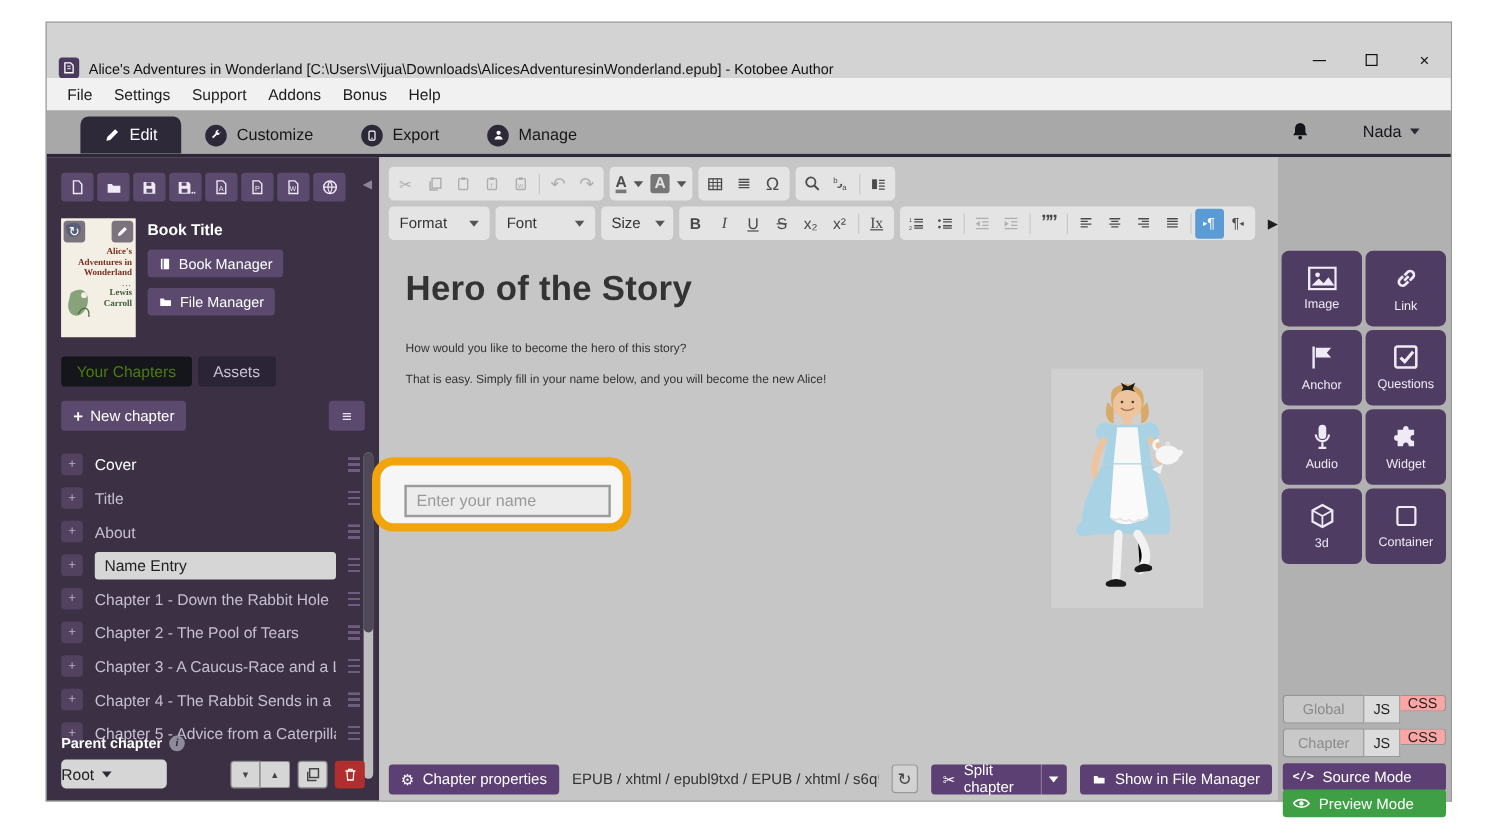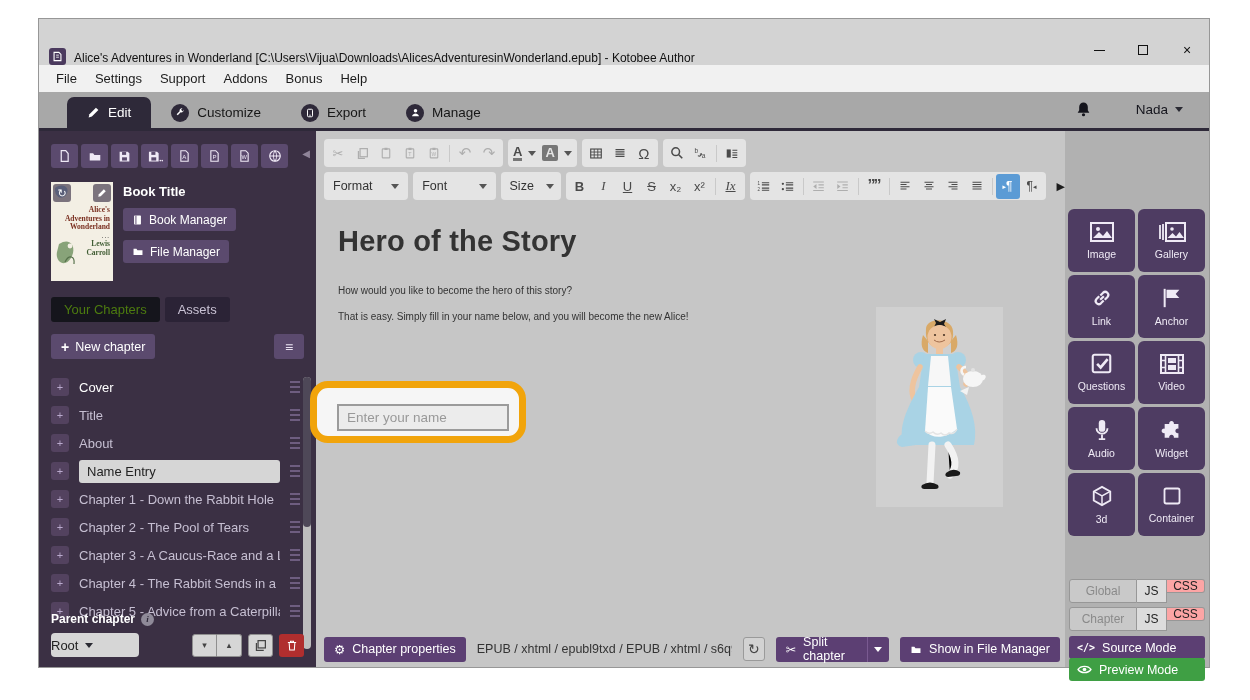--- a/index.html
+++ b/index.html
@@ -80,21 +80,21 @@
   .grp{display:flex;align-items:center;background:#e4e4e4;border-radius:4px;padding:1px 2px;height:28px;}
   .ib{min-width:24px;height:25px;display:flex;align-items:center;justify-content:center;color:#4a4a4a;font-size:13px;border-radius:3px;padding:0 3px;gap:1px;}
   .ib.dis{color:#aeaeae;}
   .ib.activeb{background:#5b9bd5;color:#fff;}
   .vdiv{width:1px;height:17px;background:#c9c9c9;margin:0 3px;}
   .dd{display:flex;align-items:center;justify-content:space-between;background:#e4e4e4;border-radius:4px;height:28px;padding:0 9px;font-size:12.5px;color:#333;}
   .ddc{width:0;height:0;border-left:4px solid transparent;border-right:4px solid transparent;border-top:5px solid #555;margin-left:12px;}
   .fmt{width:88px;} .fnt{width:86px;} .siz{width:60px;}
   .bold{font-weight:bold;} .ital{font-style:italic;font-family:"Liberation Serif",serif;}
   .undl{text-decoration:underline;} .strik{text-decoration:line-through;}
-  .rmf{font-style:italic;font-family:"Liberation Serif",serif;text-decoration:underline;}
+  .rmf{font-family:"Liberation Serif",serif;text-decoration:underline;}
   .more{color:#1d1d1d;font-size:11px;margin-left:6px;}
   .pilA{display:flex;align-items:center;gap:0;font-size:12px;}
   .tinytri{font-size:7px;line-height:1;}
   .content h1{margin:25px 0 0 22px;font-size:29px;color:#333;letter-spacing:.2px;}
   .content p{margin:0;padding:0;font-size:10px;color:#333;}
   .p1{margin:27px 0 0 22px !important;}
   .p2{margin:15px 0 0 22px !important;}
   .hilite{position:absolute;left:-6px;top:250px;width:216px;height:62px;border:7px solid #f1a40b;border-radius:18px;background:#f6f6f6;z-index:5;}
   .nameinput{position:absolute;left:20px;top:16px;width:172px;height:27px;border:2px solid #9b9b9b;background:#ececec;font-size:13.5px;padding:0 8px;color:#666;font-family:"Liberation Sans",sans-serif;}
   .nameinput::placeholder{color:#999;}
@@ -667,31 +667,20 @@
             <svg width="24" height="20" viewBox="0 0 24 20">
                 <rect x="1" y="1" width="22" height="18" fill="none" stroke="#efeaf5" stroke-width="2"></rect>
                 <circle cx="8" cy="7" r="2" fill="#efeaf5"></circle>
                 <path d="M3 16 l6-6 4 4 4-5 5 7z" fill="#efeaf5"></path>
               </svg>
             </span>
           <span>Image</span>
         </div>
         <div class="wcell">
           <span>
-            <svg width="28" height="20" viewBox="0 0 28 20">
-                <path d="M2 3v14M5 2v16" stroke="#efeaf5" stroke-width="1.8" fill="none"></path>
-                <rect x="8" y="1" width="19" height="18" fill="none" stroke="#efeaf5" stroke-width="2"></rect>
-                <circle cx="14" cy="7" r="1.8" fill="#efeaf5"></circle>
-                <path d="M9.5 16 l5-5 3.5 3.5 3.5-4.5 4.5 6z" fill="#efeaf5"></path>
-              </svg>
-            </span>
-          <span>Gallery</span>
-        </div>
-        <div class="wcell">
-          <span>
             <svg width="22" height="22" viewBox="0 0 24 24">
                 <path d="M10 14 L14 10" stroke="#efeaf5" stroke-width="2.4"></path>
                 <path d="M9 15 l-3 3 a3.4 3.4 0 0 0 4.8 4.8 l3-3" transform="translate(0,-5)" fill="none" stroke="#efeaf5" stroke-width="2.4"></path>
                 <path d="M15 9 l3-3 a3.4 3.4 0 0 0 -4.8 -4.8 l-3 3" transform="translate(0,5)" fill="none" stroke="#efeaf5" stroke-width="2.4"></path>
               </svg>
             </span>
           <span>Link</span>
         </div>
         <div class="wcell">
           <span>
@@ -703,32 +692,20 @@
           <span>Anchor</span>
         </div>
         <div class="wcell">
           <span>
             <svg width="21" height="21" viewBox="0 0 24 24">
                 <rect x="2" y="2" width="20" height="20" rx="2" fill="none" stroke="#efeaf5" stroke-width="2.4"></rect>
                 <path d="M7 12.5 l4 4 L19 7" fill="none" stroke="#efeaf5" stroke-width="3"></path>
               </svg>
             </span>
           <span>Questions</span>
-        </div>
-        <div class="wcell">
-          <span>
-            <svg width="24" height="20" viewBox="0 0 24 20">
-                <rect x="1" y="1" width="22" height="18" fill="none" stroke="#efeaf5" stroke-width="2"></rect>
-                <path d="M5.5 1v18M18.5 1v18" stroke="#efeaf5" stroke-width="1.6"></path>
-                <path d="M1 6.5h4.5M1 13.5h4.5M18.5 6.5H23M18.5 13.5H23" stroke="#efeaf5" stroke-width="1.4"></path>
-                <rect x="8" y="4" width="8" height="5" fill="#efeaf5"></rect>
-                <rect x="8" y="11" width="8" height="5" fill="#efeaf5"></rect>
-              </svg>
-            </span>
-          <span>Video</span>
         </div>
         <div class="wcell">
           <span>
             <svg width="16" height="22" viewBox="0 0 16 24">
                 <rect x="4.5" y="1" width="7" height="13" rx="3.5" fill="#efeaf5"></rect>
                 <path d="M2 10 a6 6 0 0 0 12 0" fill="none" stroke="#efeaf5" stroke-width="2"></path>
                 <path d="M8 17v4M4.5 22h7" stroke="#efeaf5" stroke-width="2"></path>
               </svg>
             </span>
           <span>Audio</span>

